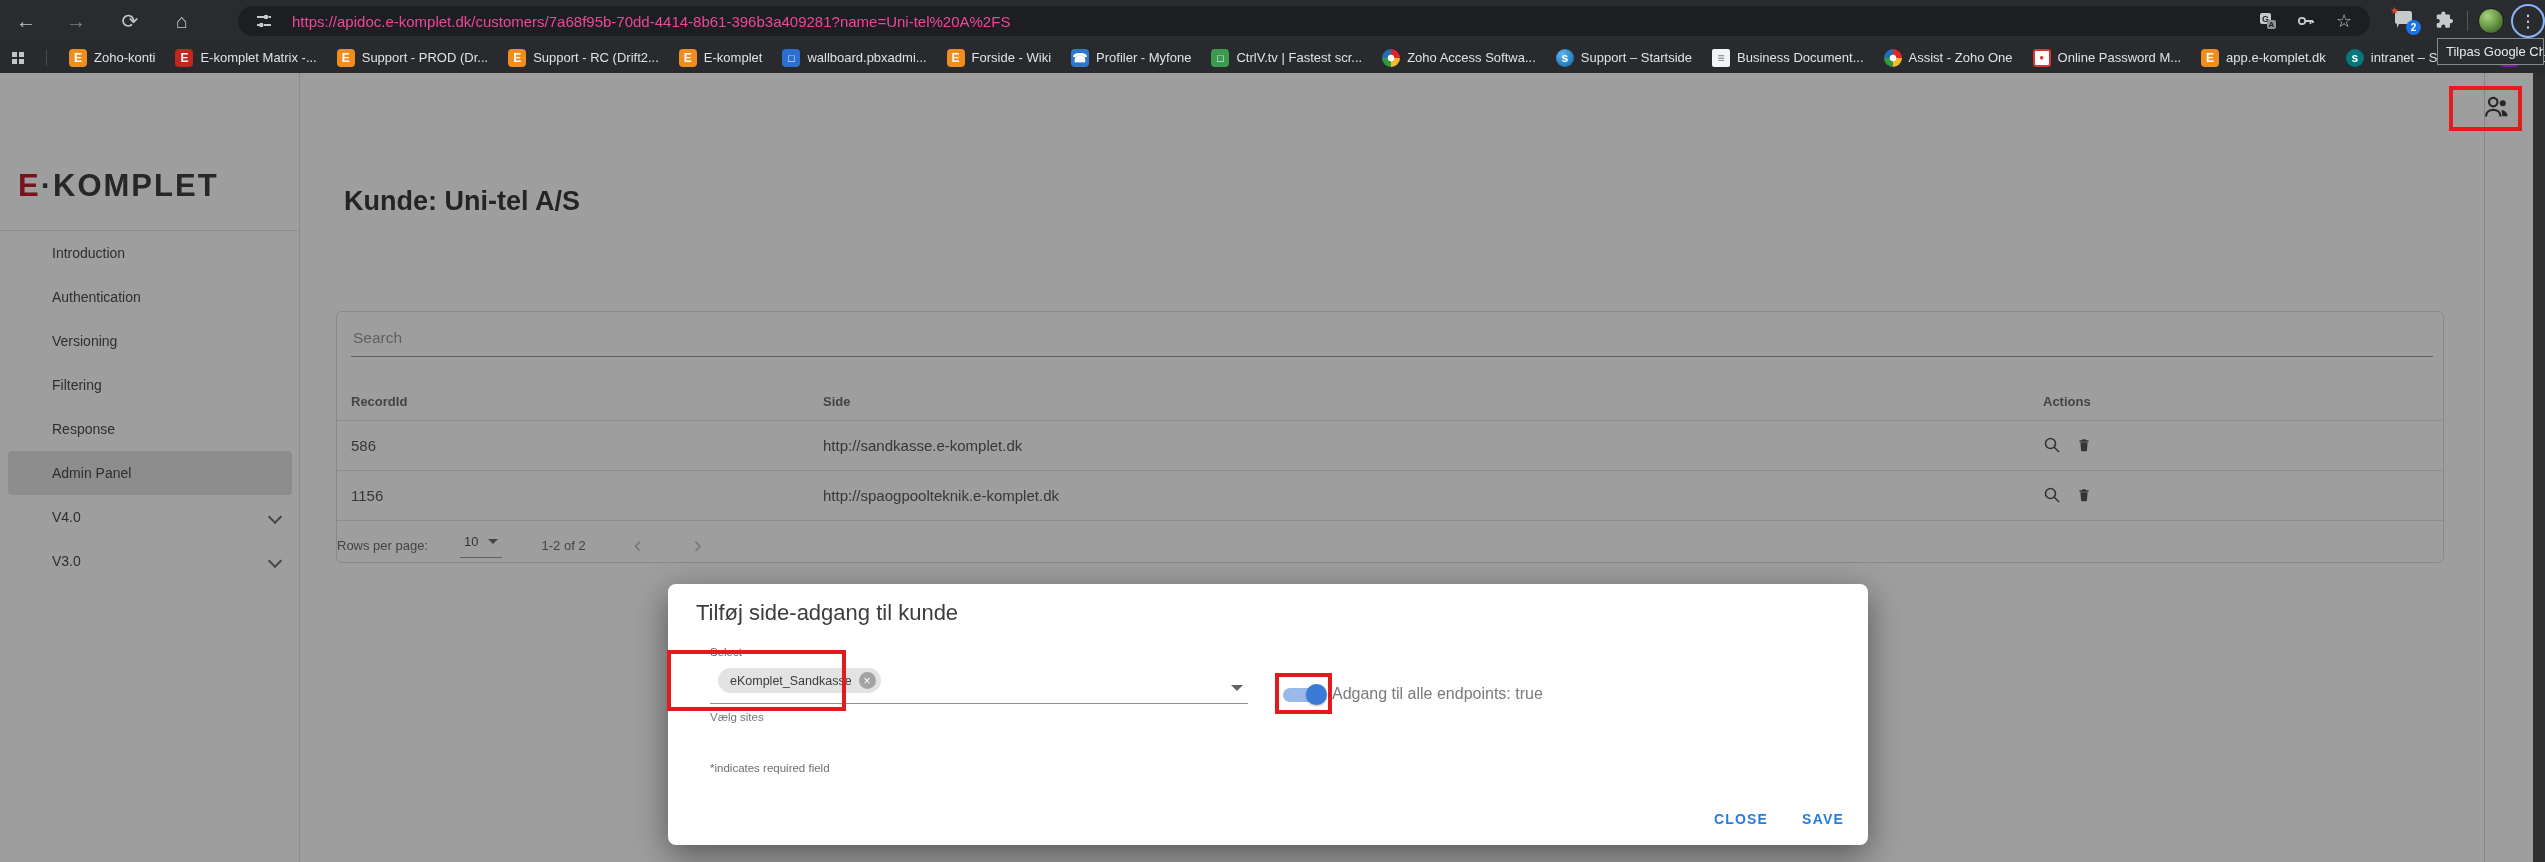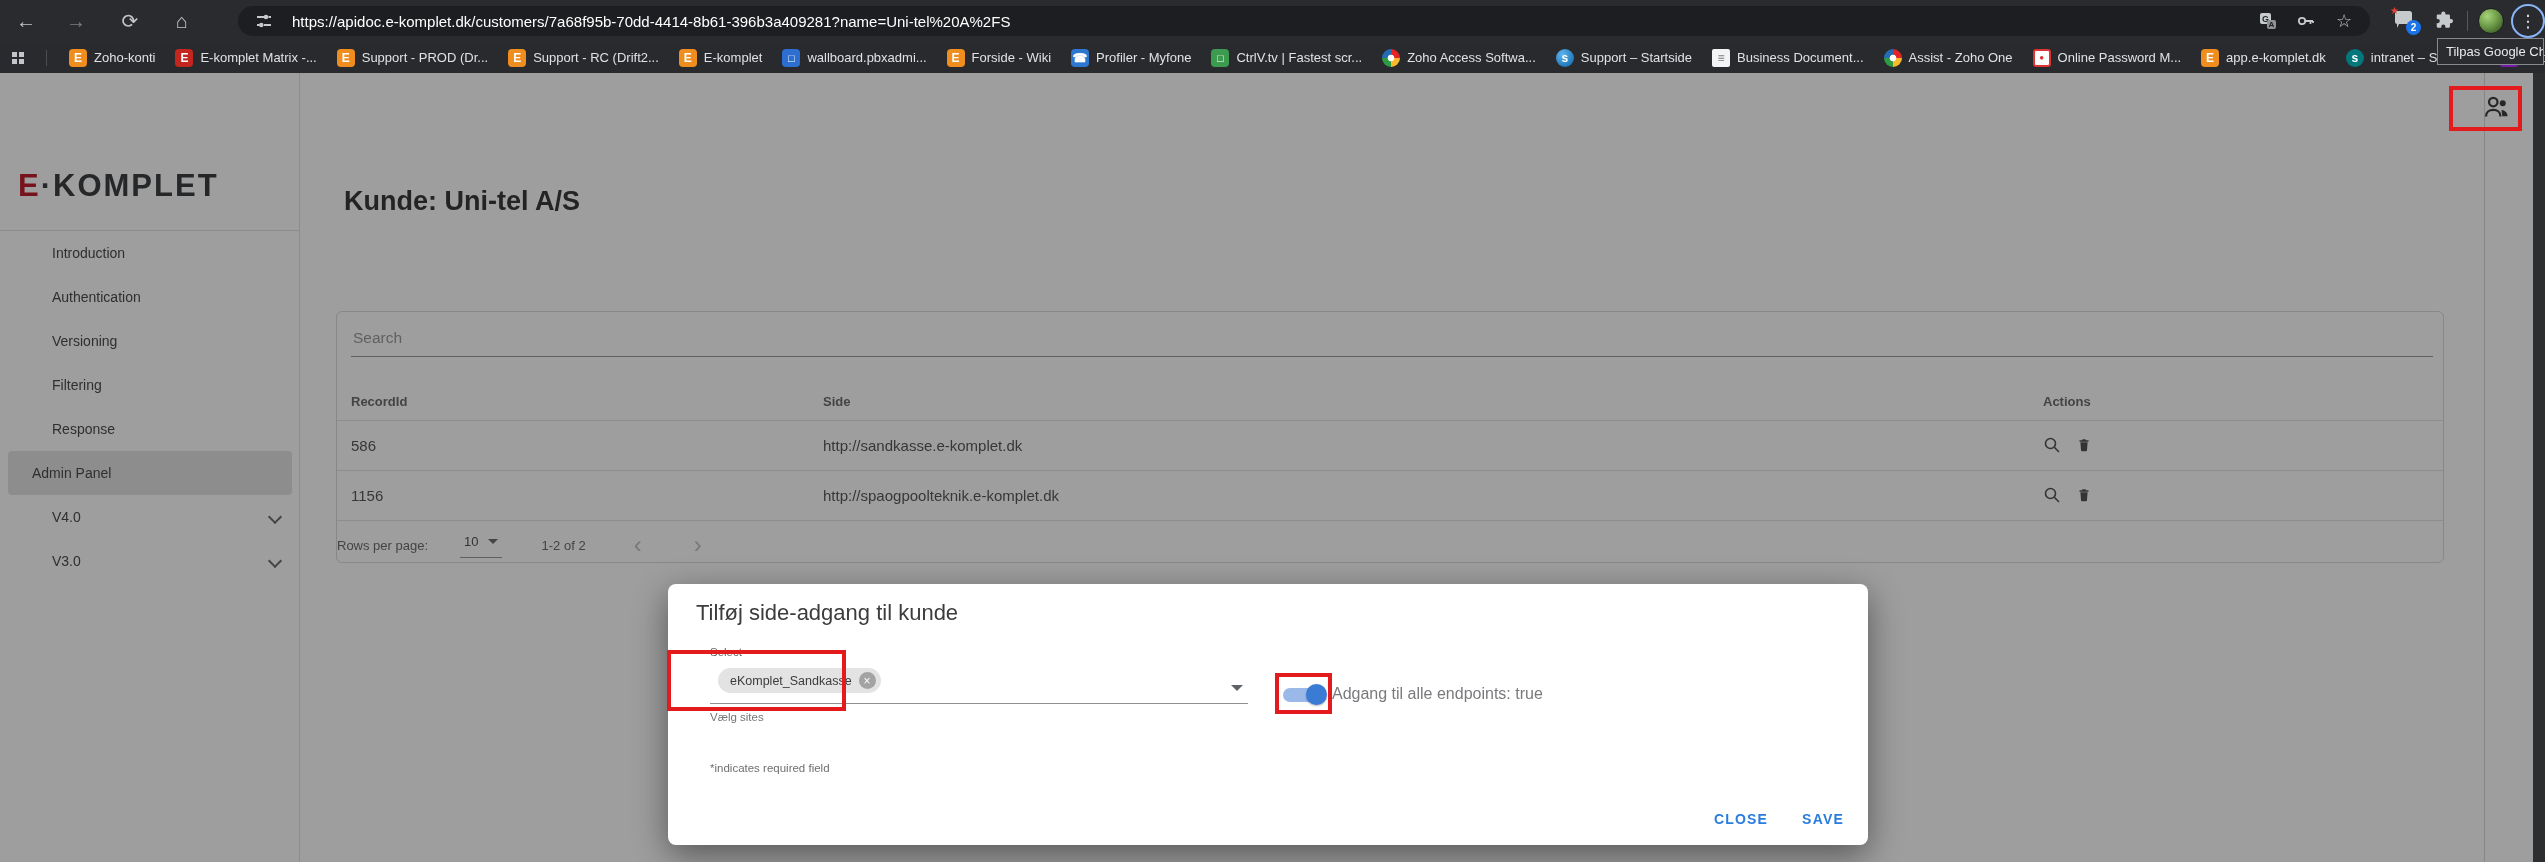--- a/index.html
+++ b/index.html
@@ -10,21 +10,21 @@
   }
   .abs{position:absolute;}
 
   
   .toolbar{left:0;top:0;width:2545px;height:42px;background:#2a2b2e;z-index:20;}
   .navbtn{top:0;height:42px;width:40px;display:flex;align-items:center;justify-content:center;
           color:#c2c5c9;font-size:20px;cursor:pointer;}
   .navbtn.dim{color:#7c8084;}
   .omnibox{left:238px;top:6px;width:2132px;height:30px;border-radius:15px;background:#1d1e21;
            display:flex;align-items:center;padding:0 14px;box-sizing:border-box;gap:14px;}
-  .urltext{color:#ffffff;font-size:15px;white-space:nowrap;overflow:hidden;flex:1;margin-left:2px;}
+  .urltext{color:#ec4899;font-size:15px;white-space:nowrap;overflow:hidden;flex:1;margin-left:2px;}
   .obicon{display:flex;align-items:center;justify-content:center;width:24px;height:24px;flex:0 0 auto;}
   .star{color:#c2c5c9;font-size:18px;}
   .notif{left:2392px;top:7px;width:26px;height:26px;}
   .badge{left:2406px;top:20px;width:15px;height:15px;border-radius:8px;background:#1a73e8;color:#fff;
          font-size:10px;font-weight:bold;display:flex;align-items:center;justify-content:center;}
   .redstar{left:2390px;top:5px;color:#e94235;font-size:10px;}
   .puzzle{left:2434px;top:9px;}
   .vsep{left:2467px;top:11px;width:1px;height:20px;background:#55585c;}
   .avatar{left:2478px;top:8px;width:26px;height:26px;border-radius:50%;
           background:radial-gradient(circle at 35% 30%,#a7d47a 0%,#6d9c49 45%,#42632e 80%,#2e4520 100%);
@@ -61,21 +61,21 @@
            white-space:nowrap;z-index:110;box-sizing:border-box;}
 
   
   .pagebg{left:0;top:73px;width:2545px;height:789px;background:#ffffff;}
   .sidebar{left:0;top:73px;width:300px;height:789px;background:#fff;border-right:1px solid #e2e2e2;box-sizing:border-box;}
   .logo{left:18px;top:95px;font-size:31px;font-weight:700;letter-spacing:2px;color:#3d4043;white-space:nowrap;}
   .logo .red{color:#c01f2f;}
   .sb-divider{left:0;top:157px;width:300px;height:1px;background:#e2e2e2;}
   .nav{left:0;top:158px;width:300px;}
   .nav-item{position:relative;height:44px;line-height:44px;padding-left:52px;font-size:14px;color:#4d4d4d;cursor:pointer;}
-  .nav-item.active{background:#e4e4e4;border-radius:4px;margin:0 8px;padding-left:24px;}
+  .nav-item.active{background:#e4e4e4;border-radius:4px;margin:0 8px;padding-left:44px;}
   .chev{position:absolute;right:20px;top:17px;width:8px;height:8px;border-right:2px solid #6f6f6f;
         border-bottom:2px solid #6f6f6f;transform:rotate(45deg);}
   .page-title{left:344px;top:186px;font-size:27px;font-weight:700;color:#3a3a3a;text-align:center;}
   .content-divider{left:2484px;top:73px;width:1px;height:789px;background:#d8d8d8;}
   .people-btn{left:2480px;top:90px;width:34px;height:34px;display:flex;align-items:center;justify-content:center;}
 
   
   .card{left:336px;top:311px;width:2108px;height:252px;background:#fff;border:1px solid #dcdcdc;
         border-radius:6px;box-sizing:border-box;overflow:hidden;}
   .search{position:absolute;left:14px;top:8px;width:2078px;height:34px;border:none;outline:none;

